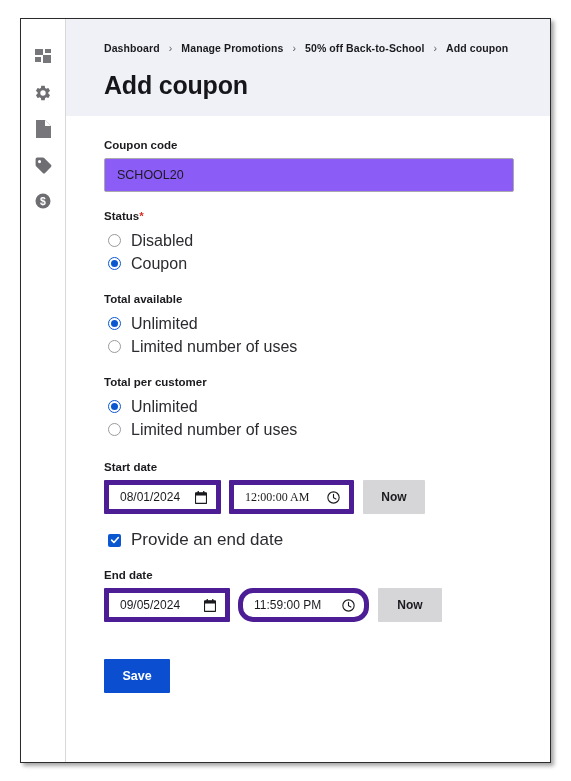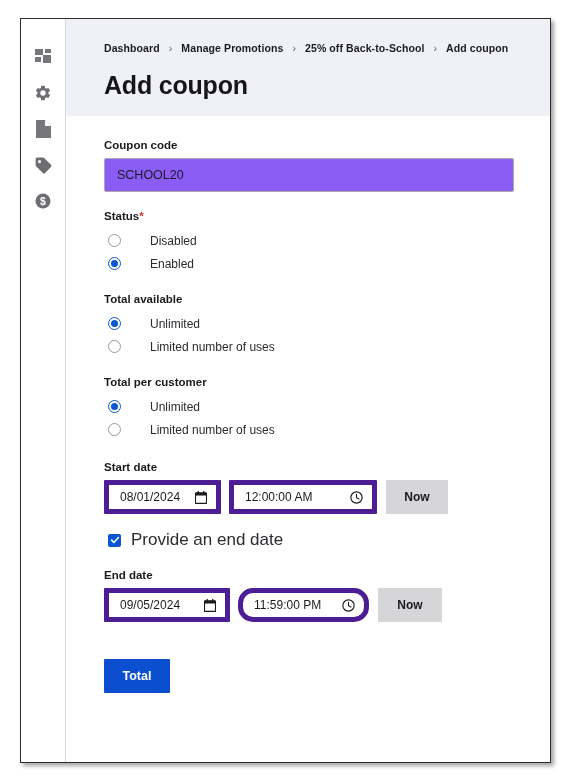--- a/index.html
+++ b/index.html
@@ -142,23 +142,22 @@
   .radio.checked::after {
     content: "";
     position: absolute;
     left: 50%; top: 50%;
     width: 7px; height: 7px;
     margin: -3.5px 0 0 -3.5px;
     border-radius: 50%;
     background: #0b57d0;
   }
   .radio-label {
-    font-size: 12px;
+    font-size: 16px;
     color: #2b2b30;
-    margin-left: 19px;
   }
 
   
   .check-row {
     display: flex;
     align-items: center;
     height: 22px;
     cursor: pointer;
     margin-bottom: 18px;
   }
@@ -195,21 +194,21 @@
     padding: 0 9px 0 11px;
     font-size: 12px;
     color: #1b1b1f;
     cursor: text;
   }
   .dt-input .val { white-space: nowrap; }
   .dt-input .ico { margin-left: 9px; display: flex; align-items: center; }
   .gap { width: 8px; flex: 0 0 auto; }
 
   .start .dt-date { width: 117px; }
-  .start .dt-time { width: 148px; }
+  .start .dt-time { width: 125px; font-family: Liberation Serif, serif; }
   .end .dt-date { width: 126px; }
   .end .dt-time { width: 131px; border-radius: 15px; }
 
   .now-btn {
     height: 34px;
     min-width: 62px;
     margin-left: 9px;
     background: #d6d6d9;
     border: none;
     border-radius: 1px;
@@ -293,21 +292,21 @@
     </nav>
 
     <div class="main">
 
       <div class="page-header">
         <div class="breadcrumb">
           <span class="crumb">Dashboard</span>
           <span class="crumb-sep">›</span>
           <span class="crumb">Manage Promotions</span>
           <span class="crumb-sep">›</span>
-          <span class="crumb">25% off Back-to-School</span>
+          <span class="crumb">50% off Back-to-School</span>
           <span class="crumb-sep">›</span>
           <span class="crumb current">Add coupon</span>
         </div>
         <h1 class="page-title">Add coupon</h1>
       </div>
 
       <div class="form-body">
 
         
         <div class="group">
@@ -319,21 +318,21 @@
         <div class="group">
           <div class="field-label">
             <span>Status</span><span class="req-star">*</span>
           </div>
           <div class="radio-row">
             <span class="radio"></span>
             <span class="radio-label">Disabled</span>
           </div>
           <div class="radio-row">
             <span class="radio checked"></span>
-            <span class="radio-label">Enabled</span>
+            <span class="radio-label">Coupon</span>
           </div>
         </div>
 
         
         <div class="group">
           <div class="field-label">Total available</div>
           <div class="radio-row">
             <span class="radio checked"></span>
             <span class="radio-label">Unlimited</span>
           </div>
@@ -418,18 +417,18 @@
                   <circle cx="7" cy="7" r="6.1" fill="none" stroke="#1b1b1f" stroke-width="1.2"></circle>
                   <path d="M7 3.5 V7.2 L9.6 8.6" fill="none" stroke="#1b1b1f" stroke-width="1.2" stroke-linecap="round"></path>
                 </svg>
               </span>
             </div>
             <button class="now-btn">Now</button>
           </div>
         </div>
 
         
-        <button class="save-btn">Total</button>
+        <button class="save-btn">Save</button>
 
       </div>
     </div>
   </div>
 </div>
 
 </body></html>

